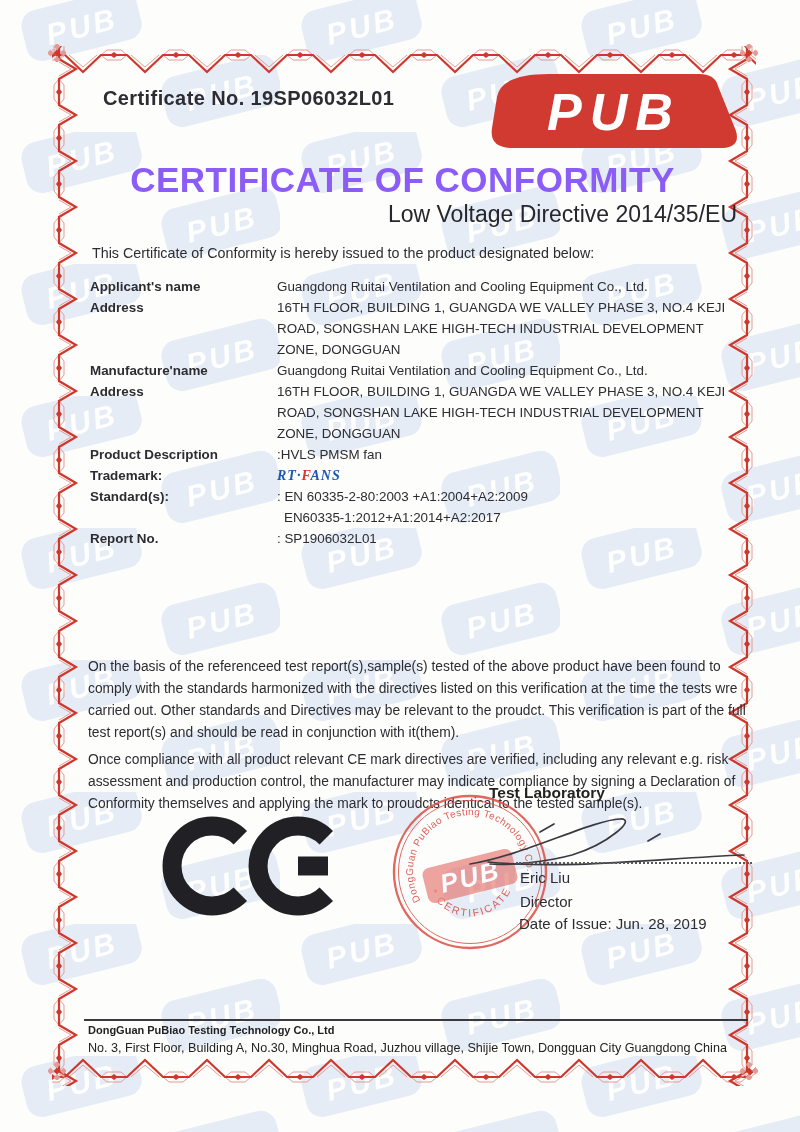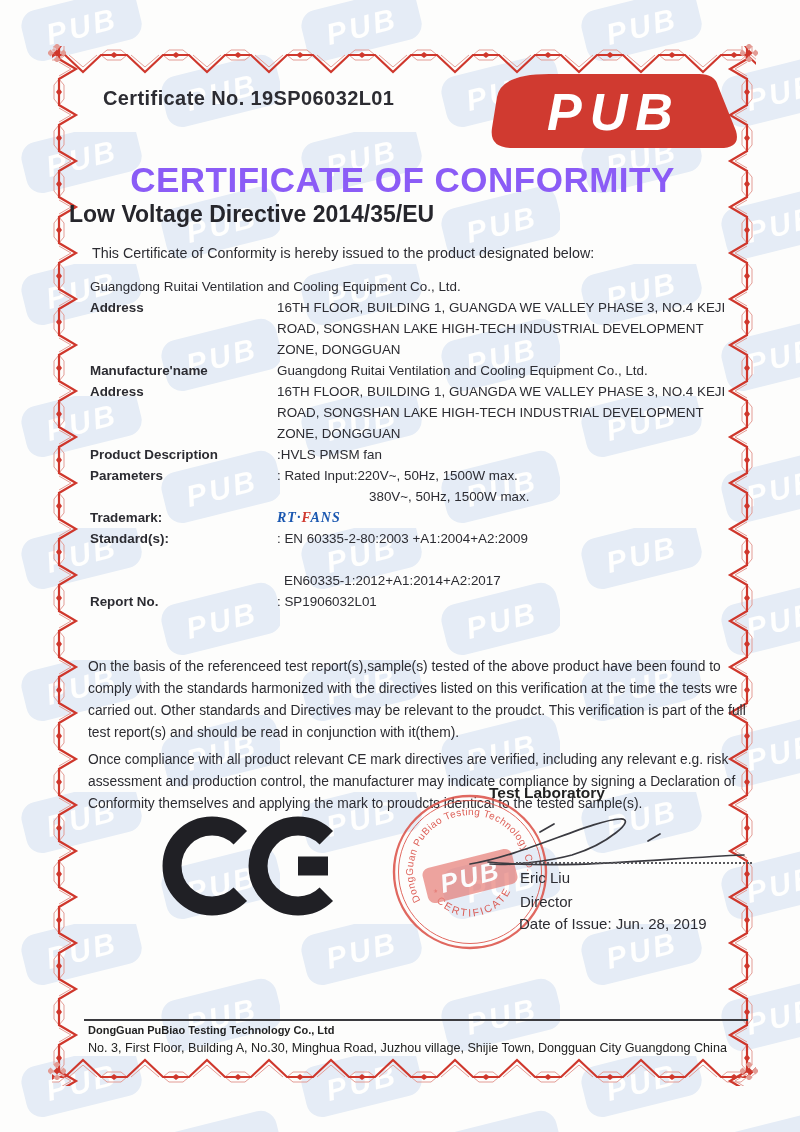--- a/index.html
+++ b/index.html
@@ -10,22 +10,22 @@
   .bstrip{position:absolute;z-index:1;}
   .flip-y{transform:scaleY(-1);}
   .flip-x{transform:scaleX(-1);}
   .content{position:absolute;left:0;top:0;width:800px;height:1132px;z-index:2;}
 
   .cert-no{position:absolute;left:103px;top:87px;font-size:20px;font-weight:bold;letter-spacing:.4px;}
   .logo-wrap{position:absolute;left:487px;top:71px;width:255px;height:80px;}
 
   .title{position:absolute;left:55px;top:160px;width:695px;text-align:center;
          font-size:35px;font-weight:bold;letter-spacing:.5px;color:#8b5cf6;}
-  .subtitle{position:absolute;left:69px;top:201px;width:695px;text-align:left;
-         font-size:23px;font-weight:bold;color:#26262c;}
+  .subtitle{position:absolute;left:42px;top:201px;width:695px;text-align:right;
+         font-size:23px;font-weight:normal;color:#26262c;}
   .intro{position:absolute;left:92px;top:245px;font-size:14.3px;}
 
   .fields{position:absolute;left:90px;top:276px;width:660px;font-size:13.4px;line-height:21px;}
   .frow{display:flex;}
   .flabel{width:187px;font-weight:bold;flex:none;}
   .fvalue{flex:1;}
   .vline{white-space:nowrap;}
   .tm{font-style:italic;font-weight:bold;font-size:14px;letter-spacing:1px;color:#1a57b0;font-family:Liberation Serif, serif;}
   .tm .tm-f{color:#d03a30;}
 
@@ -153,20 +153,21 @@
         <text x="127" y="59" text-anchor="middle" font-size="52" font-weight="bold" font-style="italic" letter-spacing="8" fill="#ffffff">PUB</text>
       </svg>
     </div>
 
     <div class="title">CERTIFICATE OF CONFORMITY</div>
     <div class="subtitle">Low Voltage Directive 2014/35/EU</div>
     <div class="intro">This Certificate of Conformity is hereby issued to the product designated below:</div>
 
     <div class="fields">
         <div class="frow">
+          <div class="flabel">Applicant's name</div>
           <div class="fvalue">
             <div class="vline">Guangdong Ruitai Ventilation and Cooling Equipment Co., Ltd.</div>
           </div>
         </div>
         <div class="frow">
           <div class="flabel">Address</div>
           <div class="fvalue">
             <div class="vline">16TH FLOOR, BUILDING 1, GUANGDA WE VALLEY PHASE 3, NO.4 KEJI</div>
             <div class="vline">ROAD, SONGSHAN LAKE HIGH-TECH INDUSTRIAL DEVELOPMENT</div>
             <div class="vline">ZONE, DONGGUAN</div>
@@ -186,35 +187,28 @@
             <div class="vline">ZONE, DONGGUAN</div>
           </div>
         </div>
         <div class="frow">
           <div class="flabel">Product Description</div>
           <div class="fvalue">
             <div class="vline">:HVLS PMSM fan</div>
           </div>
         </div>
         <div class="frow">
-          <div class="flabel">Parameters</div>
-          <div class="fvalue">
-            <div class="vline">: Rated Input:220V~, 50Hz, 1500W max.</div>
-            <div class="vline" style="padding-left: 92px;">380V~, 50Hz, 1500W max.</div>
-          </div>
-        </div>
-        <div class="frow">
           <div class="flabel">Trademark:</div>
           <div class="fvalue"><span class="tm"><span class="tm-rt">RT·</span><span class="tm-f">F</span><span class="tm-rt">ANS</span></span></div>
         </div>
         <div class="frow">
           <div class="flabel">Standard(s):</div>
           <div class="fvalue">
             <div class="vline">: EN 60335-2-80:2003 +A1:2004+A2:2009</div>
-            <div class="vline" style="padding-left: 7px; margin-top: 21px;">EN60335-1:2012+A1:2014+A2:2017</div>
+            <div class="vline" style="padding-left: 7px;">EN60335-1:2012+A1:2014+A2:2017</div>
           </div>
         </div>
         <div class="frow">
           <div class="flabel">Report No.</div>
           <div class="fvalue">
             <div class="vline">: SP1906032L01</div>
           </div>
         </div>
       </div>
 

